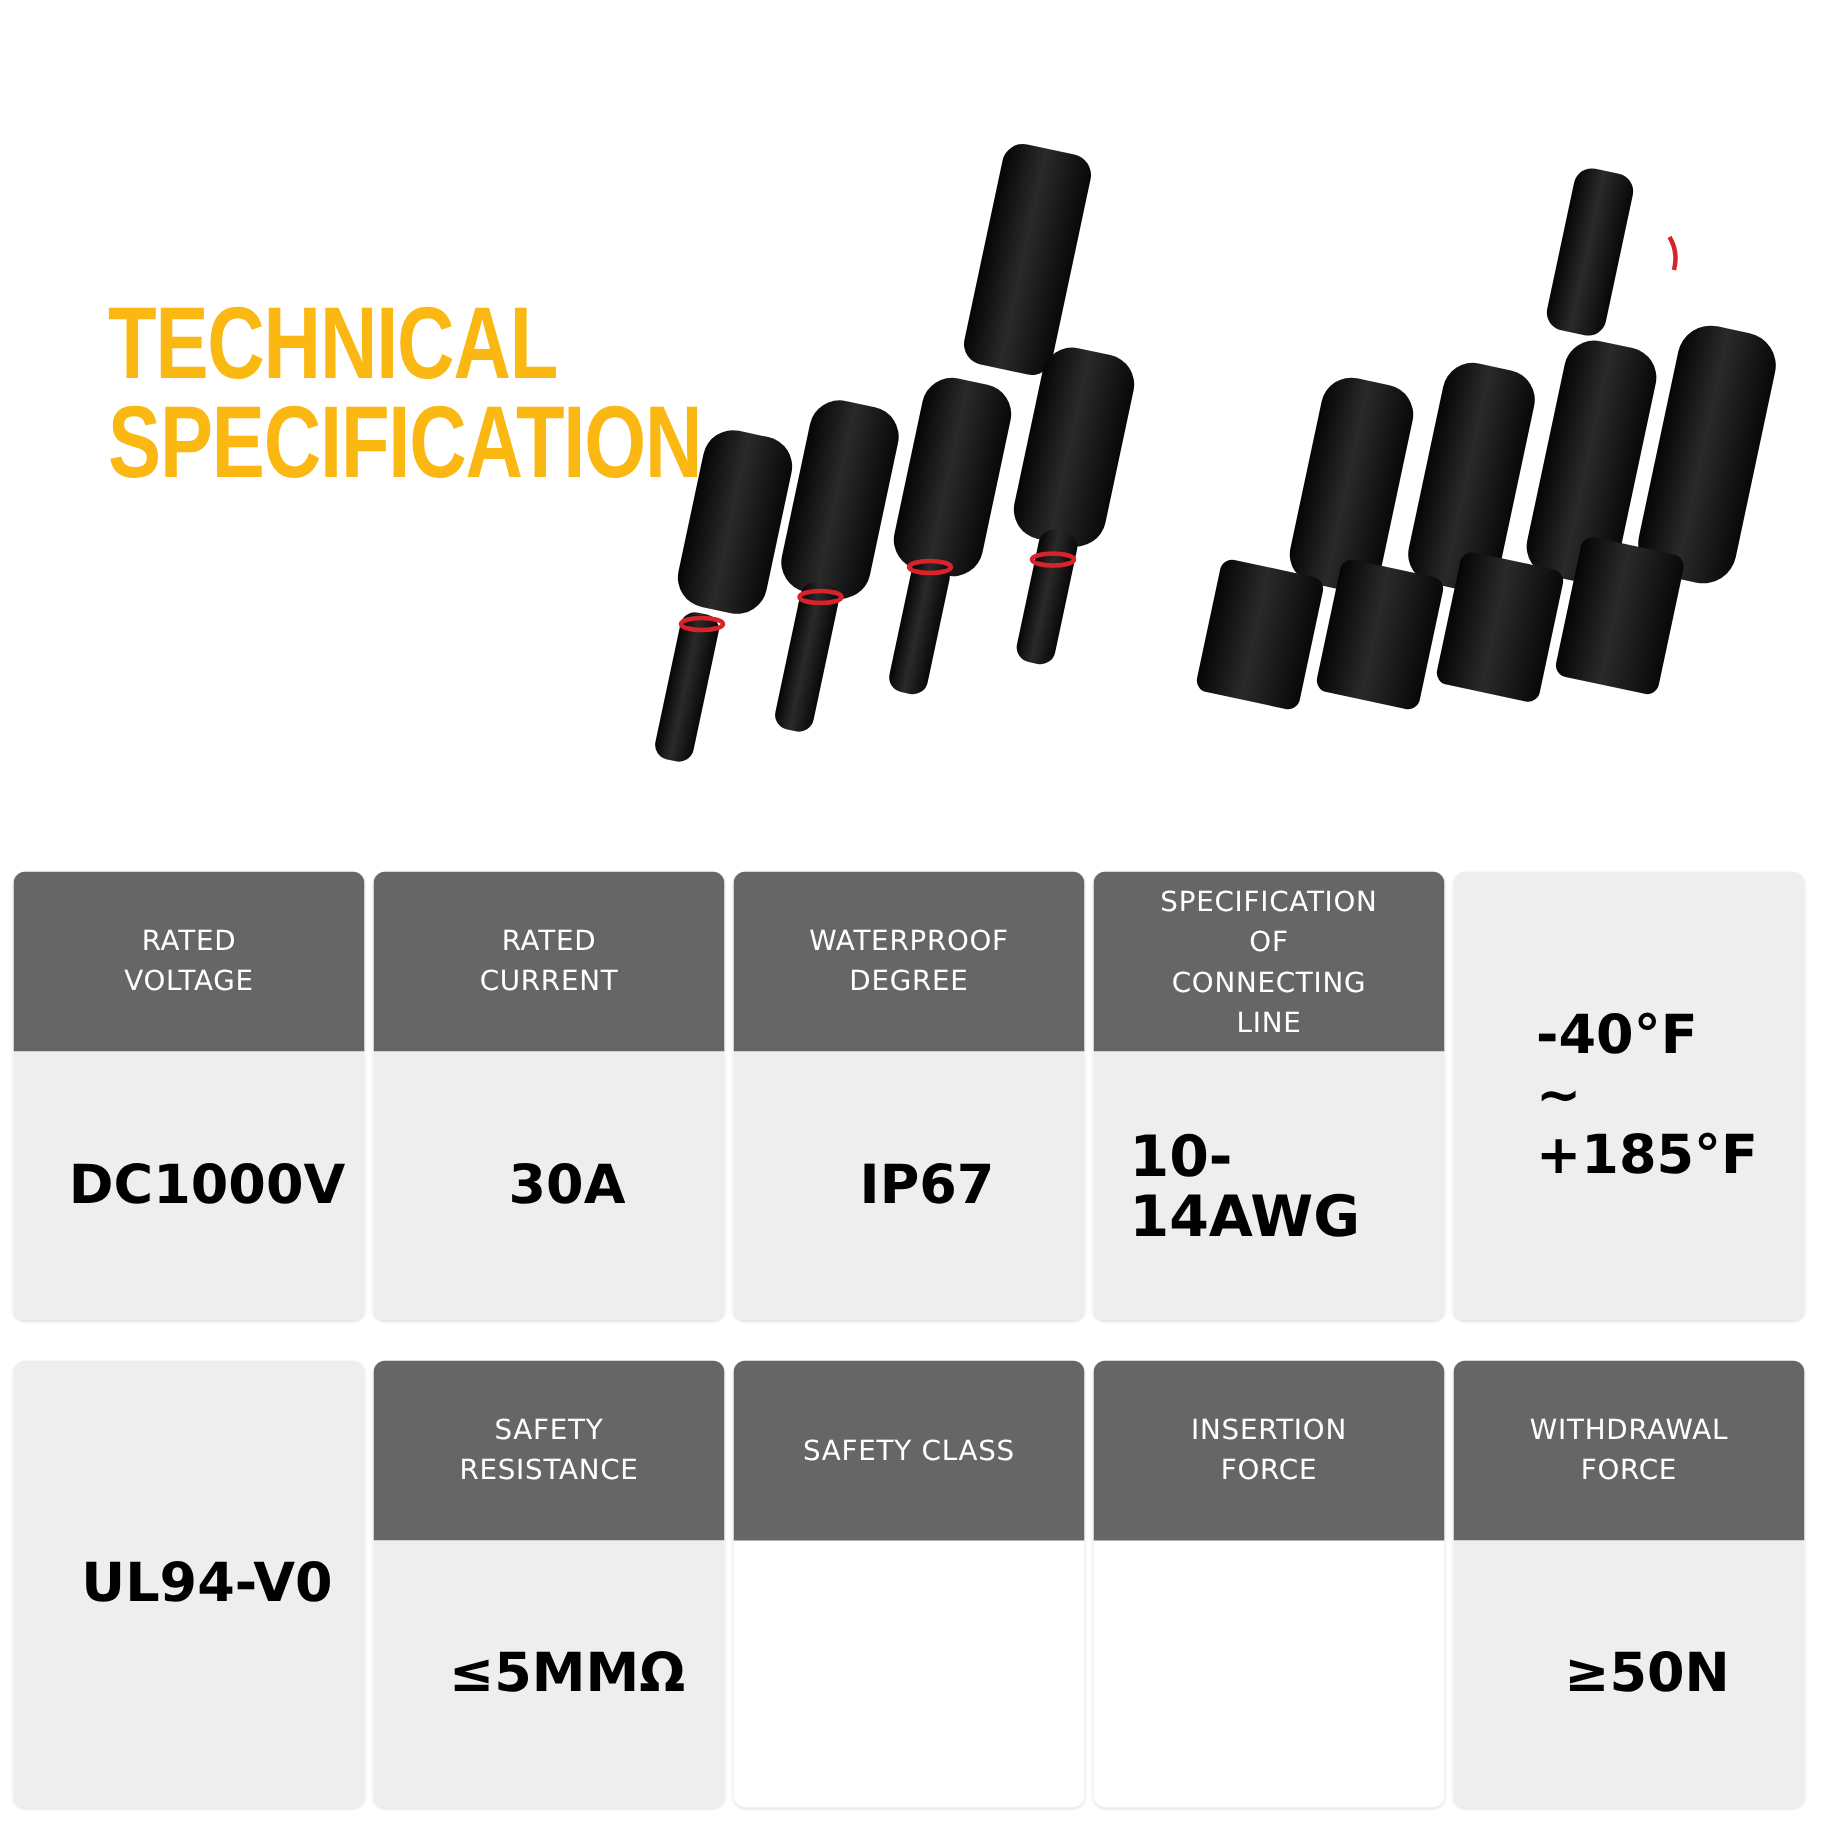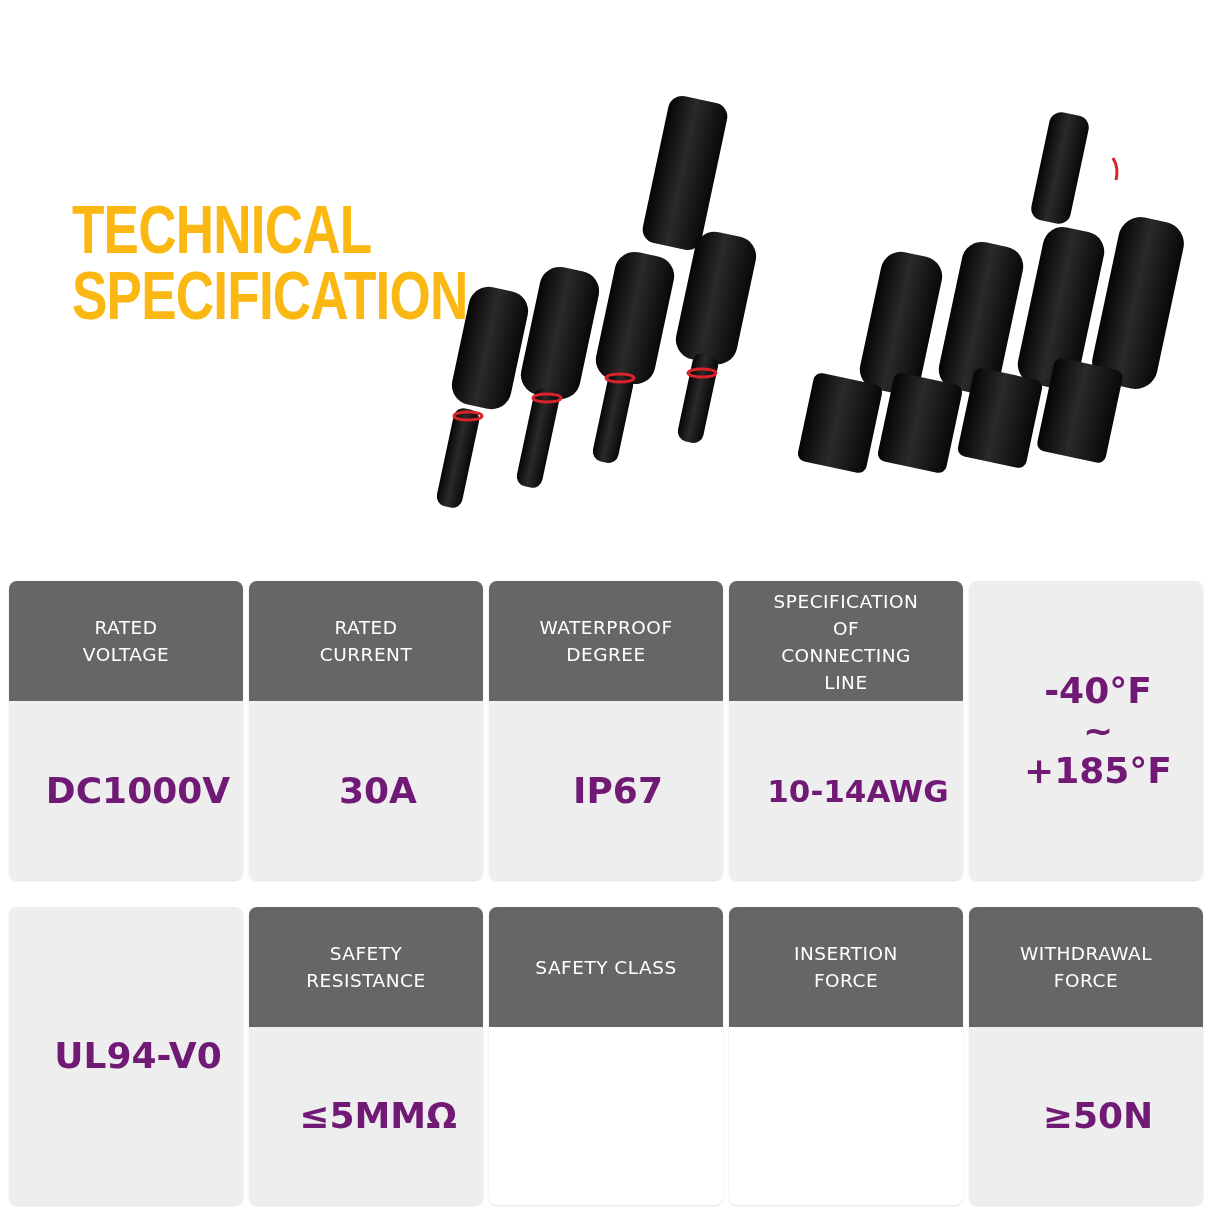--- a/index.html
+++ b/index.html
@@ -23,25 +23,25 @@
   .card {
     flex: 0 0 234px; border-radius: 8px; overflow: hidden; display: flex; flex-direction: column;
     box-shadow: 0 1px 2px rgba(0,0,0,0.12);
   }
   .head {
     height: 120px; background: #666666; color: #ffffff; display: flex; align-items: center;
     justify-content: center; text-align: center; font-size: 18.5px; line-height: 27px;
     letter-spacing: 0.5px; padding: 0 10px; box-sizing: border-box; white-space: pre-line;
   }
   .val {
-    flex: 1; background: #eeeeee; color: #701a75; display: flex; align-items: center;
-    justify-content: center; text-align: center; font-weight: bold; font-size: 36px;
+    flex: 1; background: #eeeeee; color: #000000; display: flex; align-items: center;
+    justify-content: center; text-align: left; font-weight: bold; font-size: 36px;
     line-height: 40px; white-space: pre-line; padding-left: 24px;
   }
-  .val.small { font-size: 31px; }
+  .val.small { font-size: 38px; }
   .val.temp { font-size: 36px; line-height: 40px; }
 </style>
 </head>
 <body>
 
 <div class="title">
   <div>TECHNICAL</div>
   <div>SPECIFICATION</div>
 </div>
 

